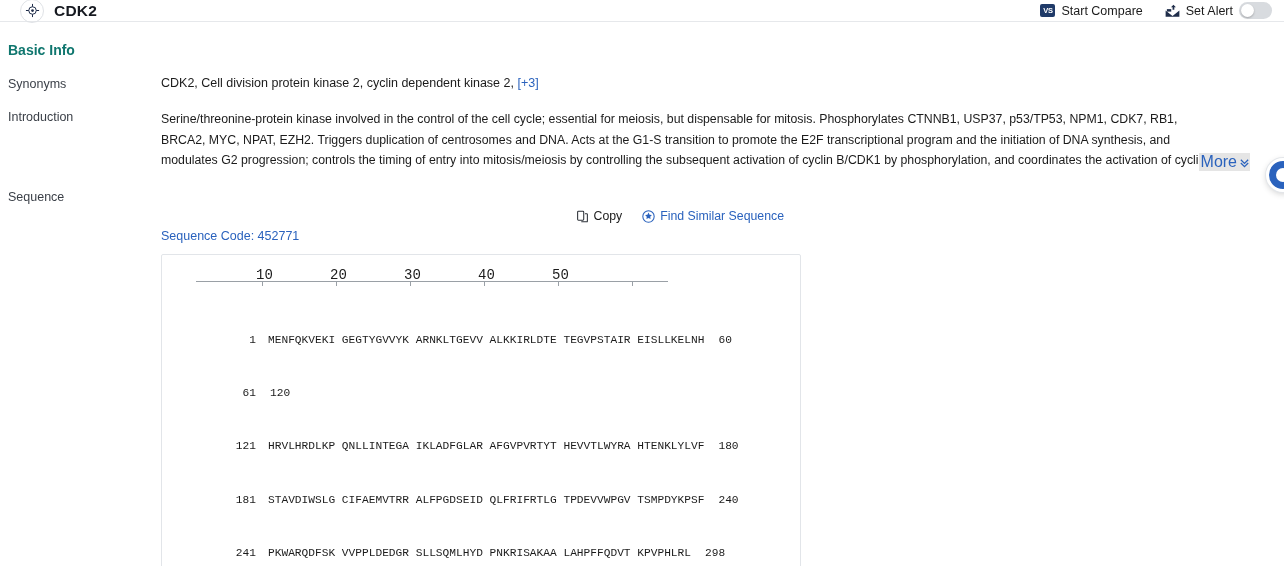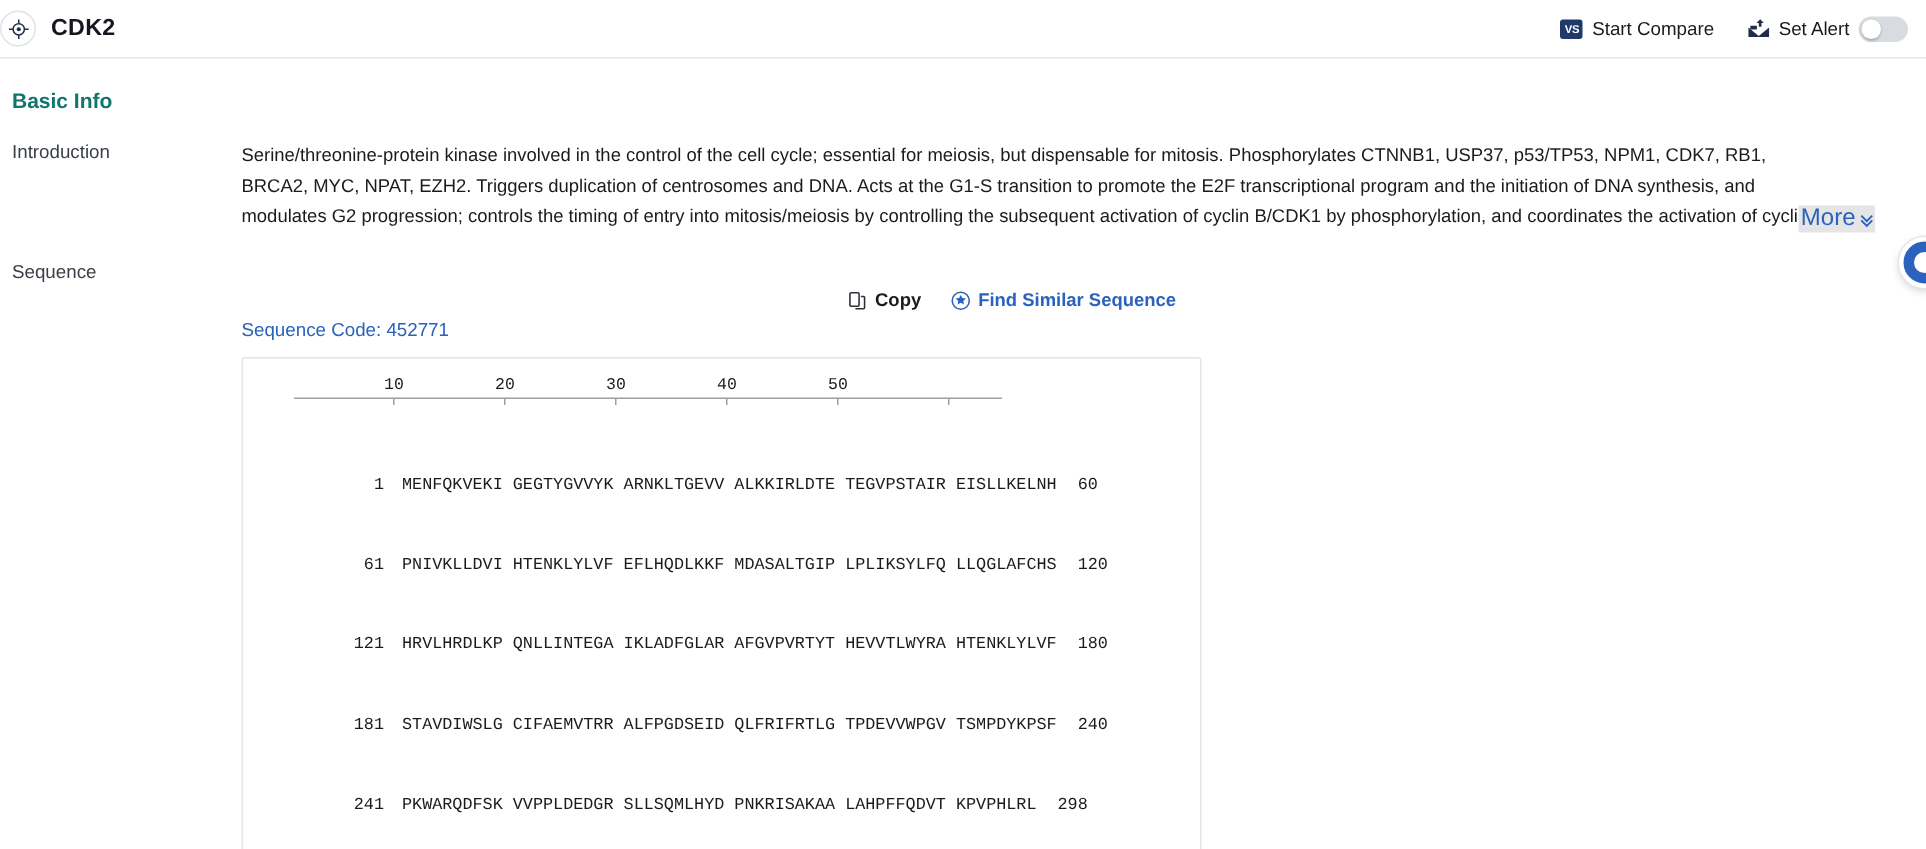--- a/index.html
+++ b/index.html
@@ -7,24 +7,24 @@
     margin: 0; padding: 0;
     width: 1284px; height: 566px;
     background: #ffffff;
     font-family: "Liberation Sans", sans-serif;
     color: #1b1b1b;
     overflow: hidden;
   }
 
   
   .topbar {
-    height: 39px;
+    height: 22px;
     display: flex;
     align-items: center;
-    padding: 0 12px 0 0;
+    padding: 0 12px 0 20px;
     border-bottom: 1px solid #e6e8eb;
     background: #fff;
     position: relative;
     text-align: right;
   }
   .entity-logo {
     width: 24px; height: 24px;
     border: 1px solid #dfe2e6;
     border-radius: 50%;
     display: flex; align-items: center; justify-content: center;
@@ -141,21 +141,21 @@
     cursor: pointer;
   }
 
   
   .seq-head {
     display: flex;
     align-items: center;
     font-size: 12.5px;
   }
   .seq-code { color: #2a62bd; cursor: pointer; margin-top: 40px; }
-  .seq-tools { margin-left: auto; display: flex; gap: 20px; padding-right: 492px; font-weight: bold; }
+  .seq-tools { margin-left: auto; display: flex; gap: 20px; padding-right: 492px; }
   .seq-tool { display: flex; align-items: center; gap: 5px; cursor: pointer; font-size: 12.3px; }
   .seq-tool.primary { color: #2a62bd; }
 
   .seq-box {
     margin-top: 11px;
     border: 1px solid #e2e5e9;
     border-radius: 2px;
     width: 640px;
     padding: 12px 0 14px 0;
     background: #fff;
@@ -165,21 +165,21 @@
     font-size: 11.2px;
     color: #1b1b1b;
     line-height: 17.8px;
     white-space: pre;
   }
   .ruler-row { display: flex; padding-left: 34px; }
   .ruler-nums { position: relative; height: 14px; width: 472px; }
   .ruler-nums span {
     position: absolute;
     font-family: "Liberation Mono", "DejaVu Sans Mono", monospace;
-    font-size: 11px;
+    font-size: 14px;
     color: #1b1b1b;
     top: 0;
   }
   .ruler-line {
     margin-left: 34px;
     width: 472px;
     height: 6px;
     border-top: 1px solid #9aa0a6;
     position: relative;
   }
@@ -225,20 +225,27 @@
       <span>Set Alert</span>
       <span class="switch"></span>
     </div>
   </div>
 </div>
 
 <div class="content">
 
   <div class="section-title">Basic Info</div>
 
+  <div class="row">
+    <div class="row-label">Synonyms</div>
+    <div class="row-body syn-text">
+      <span>CDK2,  Cell division protein kinase 2,  cyclin dependent kinase 2,</span>
+      <span class="link">[+3]</span>
+    </div>
+  </div>
 
   <div class="row">
     <div class="row-label">Introduction</div>
     <div class="row-body intro-wrap">
       <div class="intro">Serine/threonine-protein kinase involved in the control of the cell cycle; essential for meiosis, but dispensable for mitosis. Phosphorylates CTNNB1, USP37, p53/TP53, NPM1, CDK7, RB1, BRCA2, MYC, NPAT, EZH2. Triggers duplication of centrosomes and DNA. Acts at the G1-S transition to promote the E2F transcriptional program and the initiation of DNA synthesis, and modulates G2 progression; controls the timing of entry into mitosis/meiosis by controlling the subsequent activation of cyclin B/CDK1 by phosphorylation, and coordinates the activation of cyclin B/CDK1 at the centrosome and in the nucleus. Crucial role in orchestrating a fine</div>
       <div class="more-btn">
         <span>More</span>
         <span>
           <svg width="11" height="11" viewBox="0 0 12 12" fill="none" stroke="#2a62bd" stroke-width="1.4">
             <polyline points="2,3 6,7 10,3"></polyline>
@@ -299,21 +306,20 @@
         <div style="height:9px"></div>
 
         <div class="seq-mono">
           <div class="seq-line">
             <span class="seq-num-l">1</span>
             <span class="seq-chunks"><span>MENFQKVEKI</span> <span>GEGTYGVVYK</span> <span>ARNKLTGEVV</span> <span>ALKKIRLDTE</span> <span>TEGVPSTAIR</span> <span>EISLLKELNH</span></span>
             <span class="seq-num-r">60</span>
           </div>
           <div class="seq-line">
             <span class="seq-num-l">61</span>
-            <span class="seq-chunks"><span>PNIVKLLDVI</span> <span>HTENKLYLVF</span> <span>EFLHQDLKKF</span> <span>MDASALTGIP</span> <span>LPLIKSYLFQ</span> <span>LLQGLAFCHS</span></span>
             <span class="seq-num-r">120</span>
           </div>
           <div class="seq-line">
             <span class="seq-num-l">121</span>
             <span class="seq-chunks"><span>HRVLHRDLKP</span> <span>QNLLINTEGA</span> <span>IKLADFGLAR</span> <span>AFGVPVRTYT</span> <span>HEVVTLWYRA</span> <span>HTENKLYLVF</span></span>
             <span class="seq-num-r">180</span>
           </div>
           <div class="seq-line">
             <span class="seq-num-l">181</span>
             <span class="seq-chunks"><span>STAVDIWSLG</span> <span>CIFAEMVTRR</span> <span>ALFPGDSEID</span> <span>QLFRIFRTLG</span> <span>TPDEVVWPGV</span> <span>TSMPDYKPSF</span></span>

